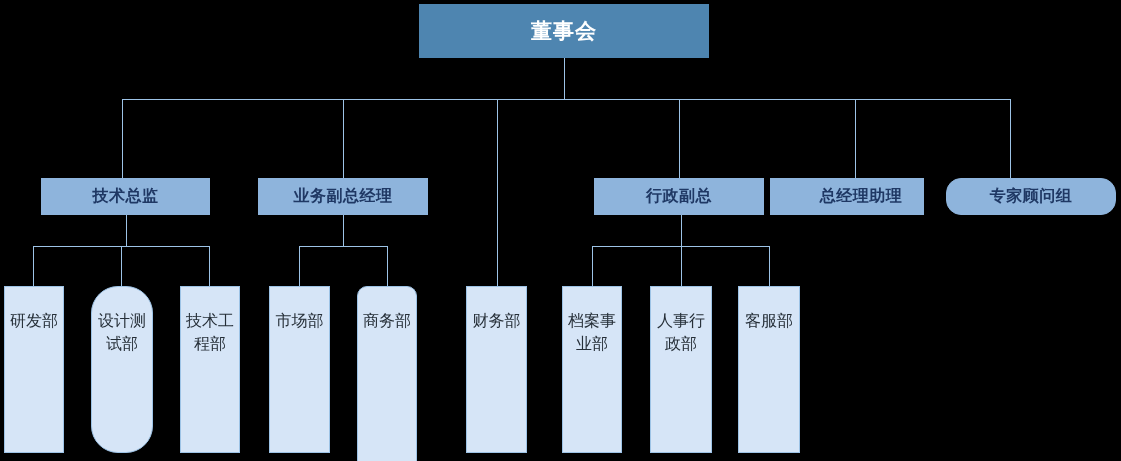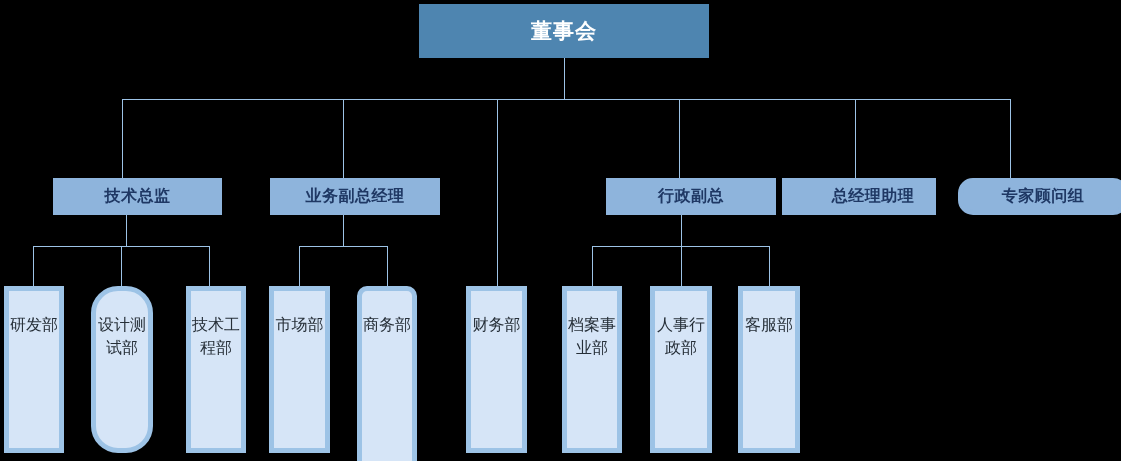--- a/index.html
+++ b/index.html
@@ -13,42 +13,41 @@
   #chart-root {
     position: relative;
     width: 1121px;
     height: 461px;
     background: #000000;
     overflow: hidden;
   }
   .node {
     position: absolute;
     box-sizing: border-box;
-    border: 5px solid #5eead4;
+    border: 1px solid #5eead4;
     display: flex;
     align-items: center;
     justify-content: center;
     text-align: center;
   }
   .node-root {
     background: #4E85B0;
     color: #FFFFFF;
     font-weight: bold;
     font-size: 21px;
     letter-spacing: 1px;
     border-color: #4E85B0;
   }
   .node-l2 {
     background: #8EB4DC;
     color: #1F3864;
     font-weight: bold;
     font-size: 16px;
     letter-spacing: 0.5px;
     border-color: #8EB4DC;
-    margin-left: 12px;
   }
   .node-leaf {
     background: #D6E5F7;
     color: #262F38;
     font-weight: normal;
     font-size: 16px;
     align-items: flex-start;
     padding-top: 23px;
     border-color: #9DC3E6;
   }
@@ -124,21 +123,21 @@
   <div class="conn conn-v" style="left:769px; top:246px; width:1px; height:40px;"></div>
 
   <div class="node node-leaf" style="left:4px; top:286px; width:60px; height:167px;">
     <span class="leaf-text">研发部</span>
   </div>
 
   <div class="node node-leaf" style="left:91px; top:286px; width:62px; height:167px;border-radius:27px;">
     <span class="leaf-text">设计测试部</span>
   </div>
 
-  <div class="node node-leaf" style="left:180px; top:286px; width:60px; height:167px;margin-left:6px;">
+  <div class="node node-leaf" style="left:180px; top:286px; width:60px; height:167px;">
     <span class="leaf-text">技术工程部</span>
   </div>
 
   <div class="node node-leaf" style="left:269px; top:286px; width:61px; height:167px;">
     <span class="leaf-text">市场部</span>
   </div>
 
   <div class="node node-leaf" style="left:357px; top:286px; width:60px; height:216px;border-radius:10px;">
     <span class="leaf-text">商务部</span>
   </div>

